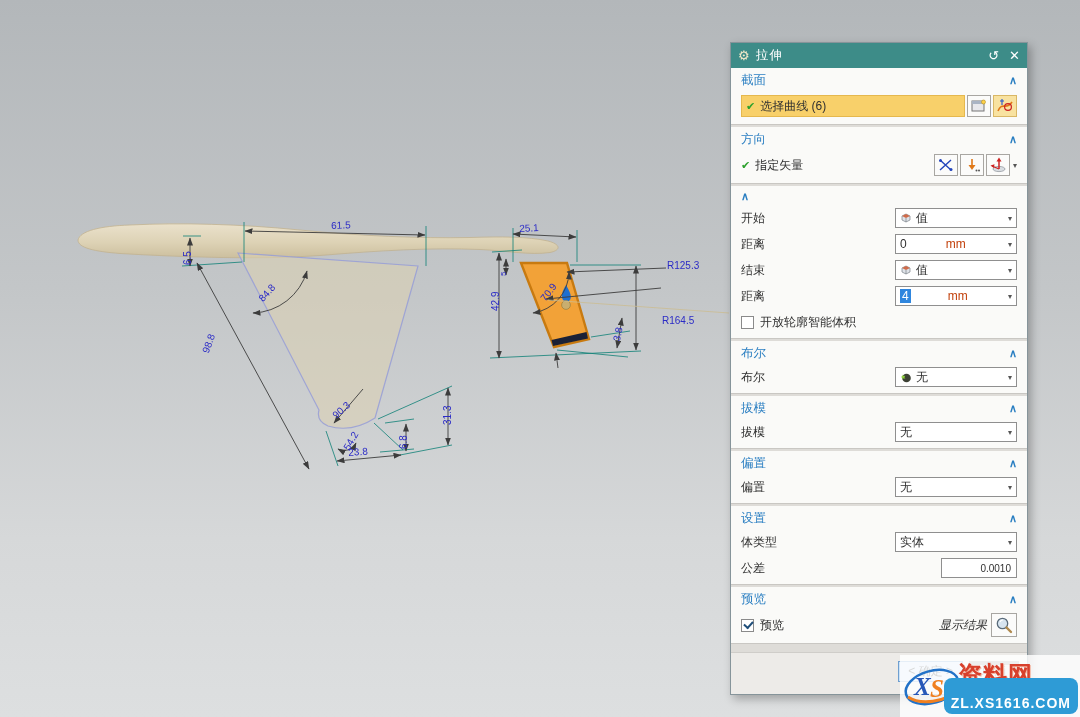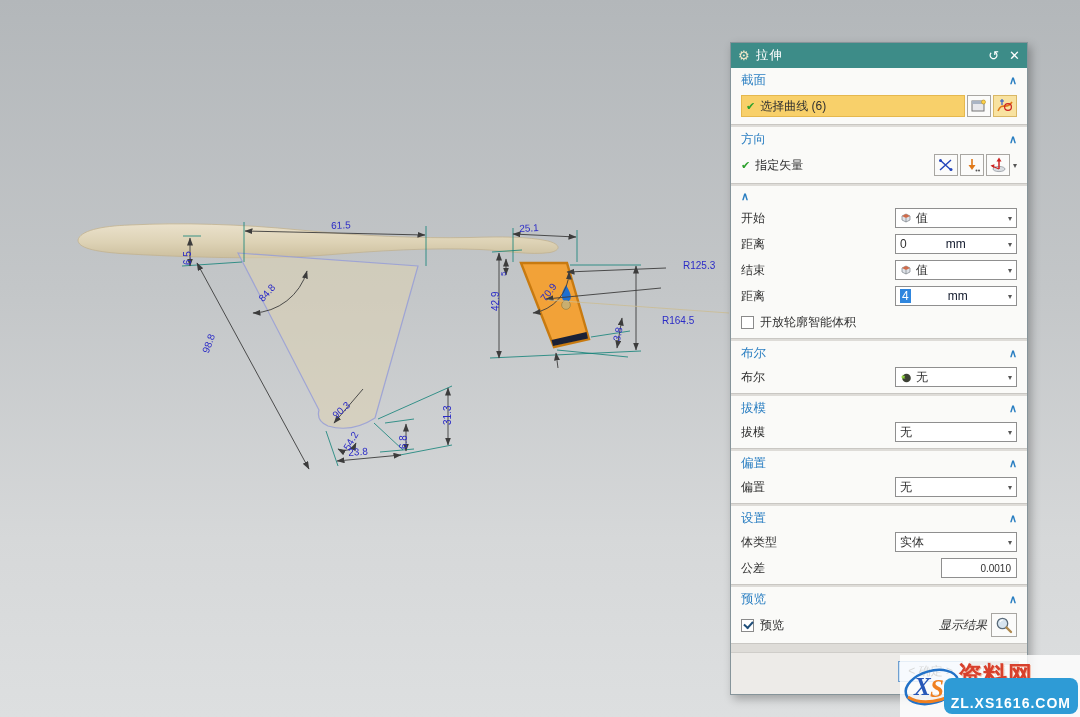--- a/index.html
+++ b/index.html
@@ -30,21 +30,21 @@
   .check{color:#2da12d;font-size:11px;margin-right:5px;}
   .selrow{flex:1;display:flex;align-items:center;height:20px;background:#f8d06a;
     border:1px solid #e5b84e;padding:0 4px;font-size:12px;}
   .icbtn{width:24px;height:22px;border:1px solid #a8a6a2;background:#fbfbfa;margin-left:2px;
     display:flex;align-items:center;justify-content:center;cursor:pointer;box-sizing:border-box;}
   .icbtn.active{background:#f8e2a0;border-color:#d9b765;}
   .ctl{width:122px;height:20px;background:#fff;border:1px solid #8f8f8f;display:flex;
     align-items:center;padding:0 4px;box-sizing:border-box;font-size:12px;cursor:pointer;}
   .ctl .ic{margin-right:4px;display:flex;}
   .caret{margin-left:auto;color:#555;font-size:8px;padding-left:3px;}
-  .unit{margin-left:auto;color:#0f172a;}
+  .unit{margin-left:auto;color:#c2410c;}
   .val.sel{background:#2f86de;color:#fff;padding:0 2px;}
   .cb{width:13px;height:13px;border:1px solid #8a8a8a;background:#fff;margin-right:6px;
     position:relative;display:inline-block;box-sizing:border-box;cursor:pointer;}
   .cb.on::after{content:"";position:absolute;left:2px;top:1px;width:7px;height:4px;
     border-left:2px solid #1f4e79;border-bottom:2px solid #1f4e79;transform:rotate(-48deg);}
   .tolin{width:76px;height:20px;border:1px solid #8f8f8f;background:#fff;display:flex;
     align-items:center;justify-content:flex-end;padding:0 5px;font-size:10px;box-sizing:border-box;}
   .btnrow{margin-top:auto;display:flex;justify-content:flex-end;align-items:center;
     gap:6px;padding:8px 8px 12px;background:#edebe8;border-top:1px solid #cfcdc9;}
   .btn{height:21px;padding:0 9px;font-size:12px;display:flex;align-items:center;
@@ -141,21 +141,21 @@
   <span class="dim" style="left:331px;top:413px;transform:rotate(-42deg)">90.3</span>
   <span class="dim" style="left:342px;top:447px;transform:rotate(-60deg)">54.2</span>
   <span class="dim" style="left:348px;top:448px;transform:rotate(-4deg)">23.8</span>
   <span class="dim" style="left:399px;top:449px;transform:rotate(-90deg)">6.8</span>
   <span class="dim" style="left:443px;top:425px;transform:rotate(-90deg)">31.3</span>
   <span class="dim" style="left:519px;top:224px;transform:rotate(-3deg)">25.1</span>
   <span class="dim" style="left:491px;top:311px;transform:rotate(-90deg)">42.9</span>
   <span class="dim sm" style="left:500px;top:276px;transform:rotate(-90deg)">5</span>
   <span class="dim" style="left:539px;top:297px;transform:rotate(-52deg)">70.9</span>
   <span class="dim" style="left:612px;top:340px;transform:rotate(-78deg)">3.8</span>
-  <span class="dim" style="left:667px;top:261px;margin-left:16px;">R125.3</span>
+  <span class="dim" style="left:667px;top:261px;">R125.3</span>
   <span class="dim" style="left:662px;top:281px;margin-top:35px;">R164.5</span>
 
   <div class="dialog">
     <div class="titlebar">
       <span class="tb-gear">⚙</span>
       <span class="tb-title">拉伸</span>
       <span class="tb-btn">↺</span>
       <span class="tb-btn">✕</span>
     </div>
 

